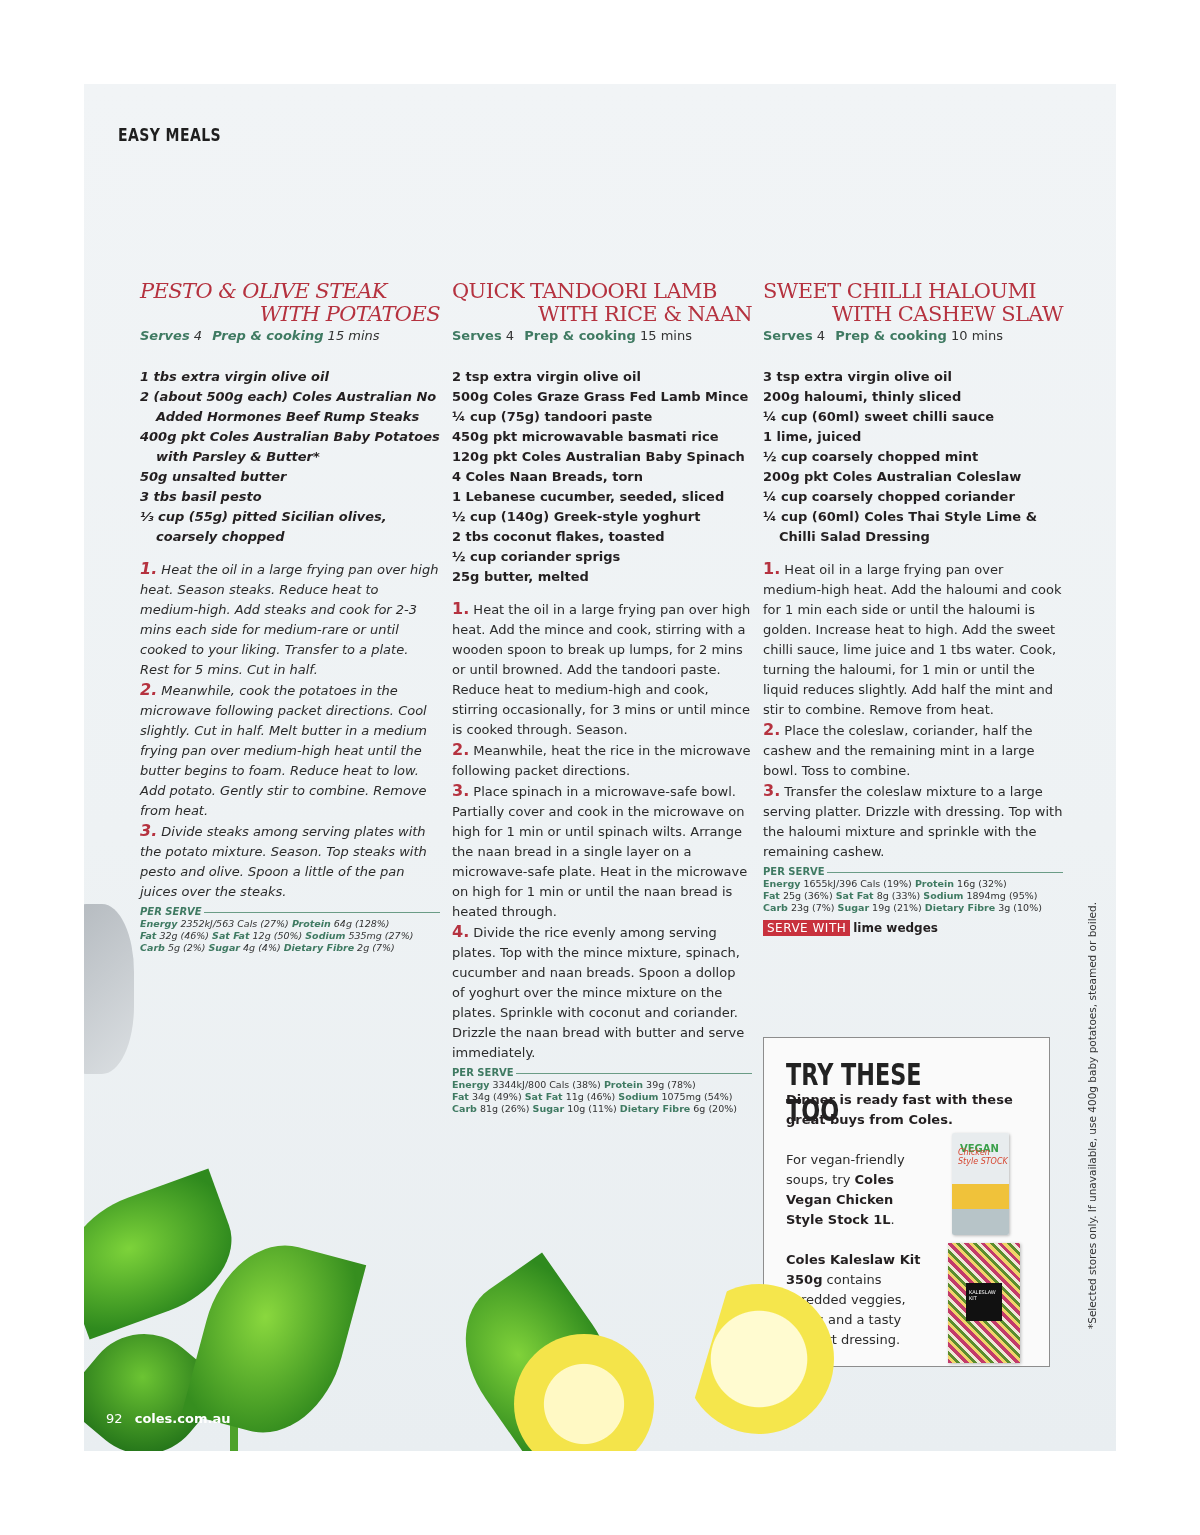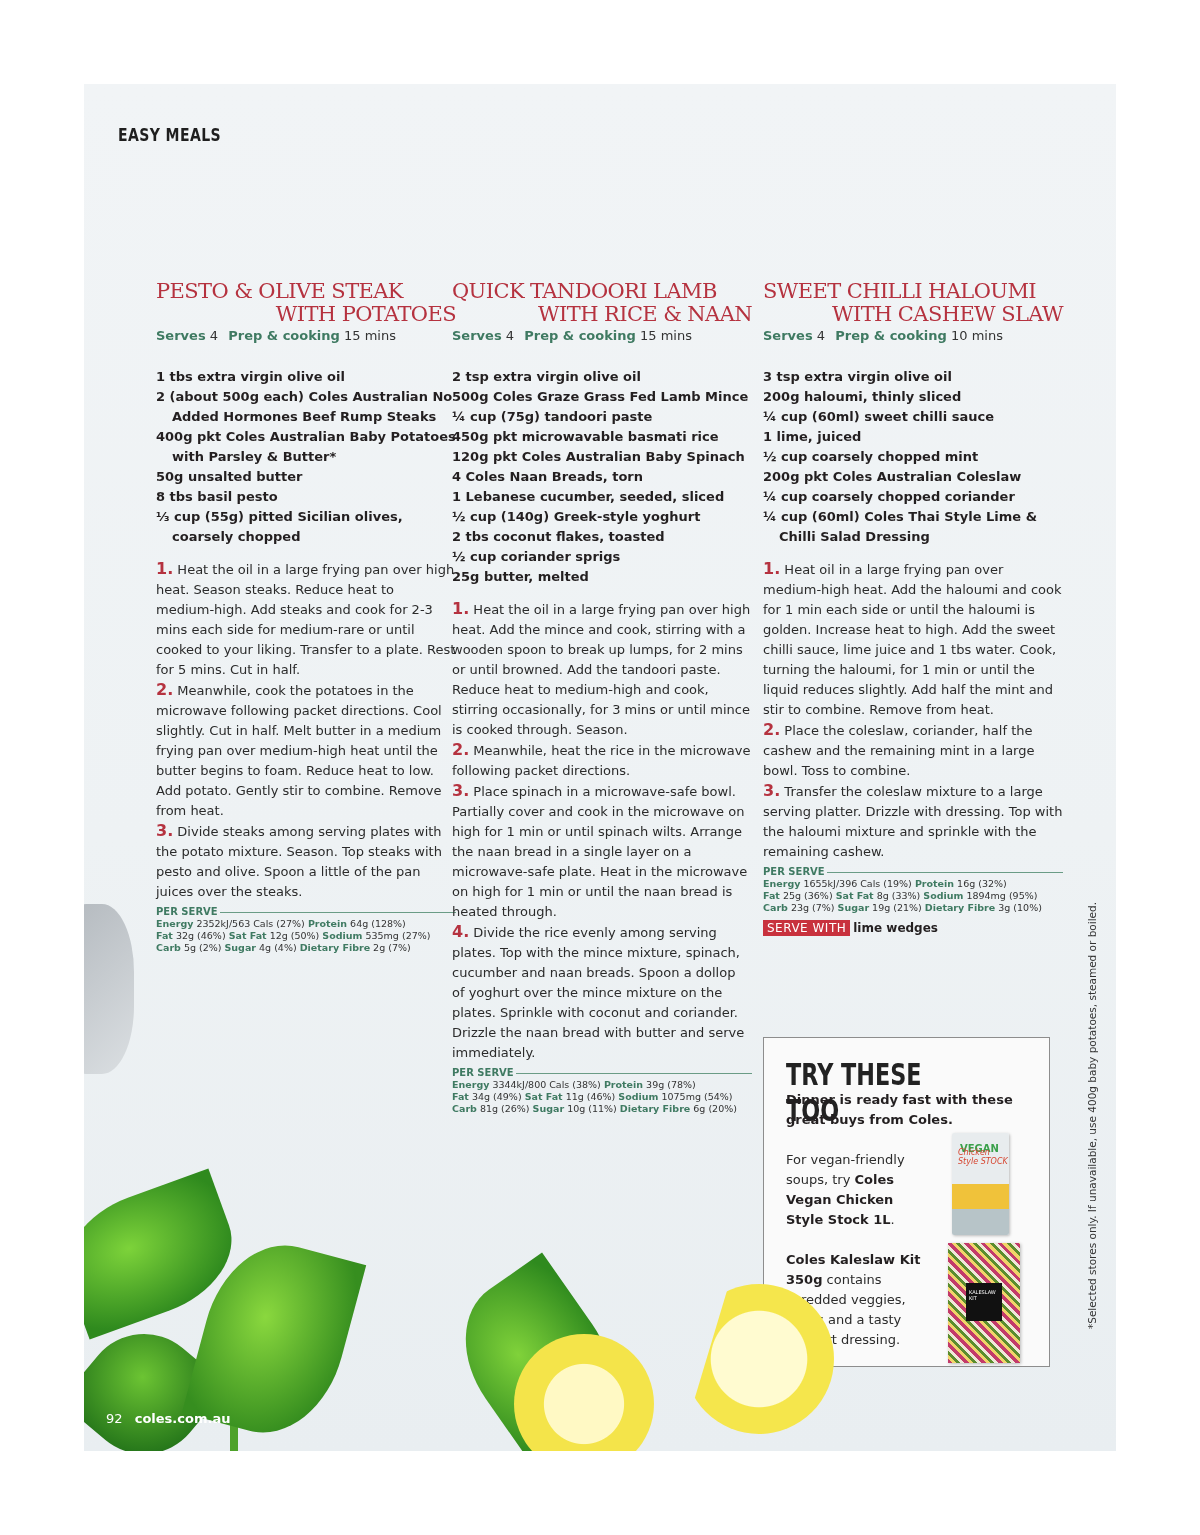--- a/index.html
+++ b/index.html
@@ -12,21 +12,21 @@
     overflow: hidden;
   }
 
   .section-label {
     position: absolute; left: 34px; top: 40px;
     font-family: "DejaVu Sans", sans-serif; font-weight: bold; font-size: 18px;
     letter-spacing: 0.5px; color: #1f1f1f; transform: scaleX(0.78); transform-origin: left;
   }
 
   .col { position: absolute; top: 196px; width: 300px; }
-  .col-1 { left: 72px; }
+  .col-1 { left: 56px; font-style: italic; }
   .col-2 { left: 368px; }
   .col-3 { left: 679px; }
 
   .recipe-title {
     font-family: "DejaVu Serif", serif; font-size: 21px; line-height: 23px;
     color: #b5323f; letter-spacing: -0.6px; font-weight: normal;
   }
   .recipe-title .line2 { display: block; padding-left: 18px; text-align: right; }
   .meta { margin-top: 1px; font-size: 13px; color: #333; line-height: 18px; }
   .meta .k { color: #3f7a62; font-weight: bold; }
@@ -137,21 +137,21 @@
       <span class="k">Serves</span>
       <span>4</span><span class="gap"></span>
       <span class="k">Prep &amp; cooking</span>
       <span>15 mins</span>
     </div>
     <ul class="ingredients">
       <li>1 tbs extra virgin olive oil</li>
       <li>2 (about 500g each) Coles Australian No Added Hormones Beef Rump Steaks</li>
       <li>400g pkt Coles Australian Baby Potatoes with Parsley &amp; Butter*</li>
       <li>50g unsalted butter</li>
-      <li>8 tbs basil pesto</li>
+      <li>3 tbs basil pesto</li>
       <li>⅓ cup (55g) pitted Sicilian olives, coarsely chopped</li>
     </ul>
     <div class="method">
       <p><span class="num">1.</span> <span>Heat the oil in a large frying pan over high heat. Season steaks. Reduce heat to medium-high. Add steaks and cook for 2-3 mins each side for medium-rare or until cooked to your liking. Transfer to a plate. Rest for 5 mins. Cut in half.</span></p>
       <p><span class="num">2.</span> <span>Meanwhile, cook the potatoes in the microwave following packet directions. Cool slightly. Cut in half. Melt butter in a medium frying pan over medium-high heat until the butter begins to foam. Reduce heat to low. Add potato. Gently stir to combine. Remove from heat.</span></p>
       <p><span class="num">3.</span> <span>Divide steaks among serving plates with the potato mixture. Season. Top steaks with pesto and olive. Spoon a little of the pan juices over the steaks.</span></p>
     </div>
     <div class="nutrition">
       <div class="hdr">
           <span>PER SERVE</span>

